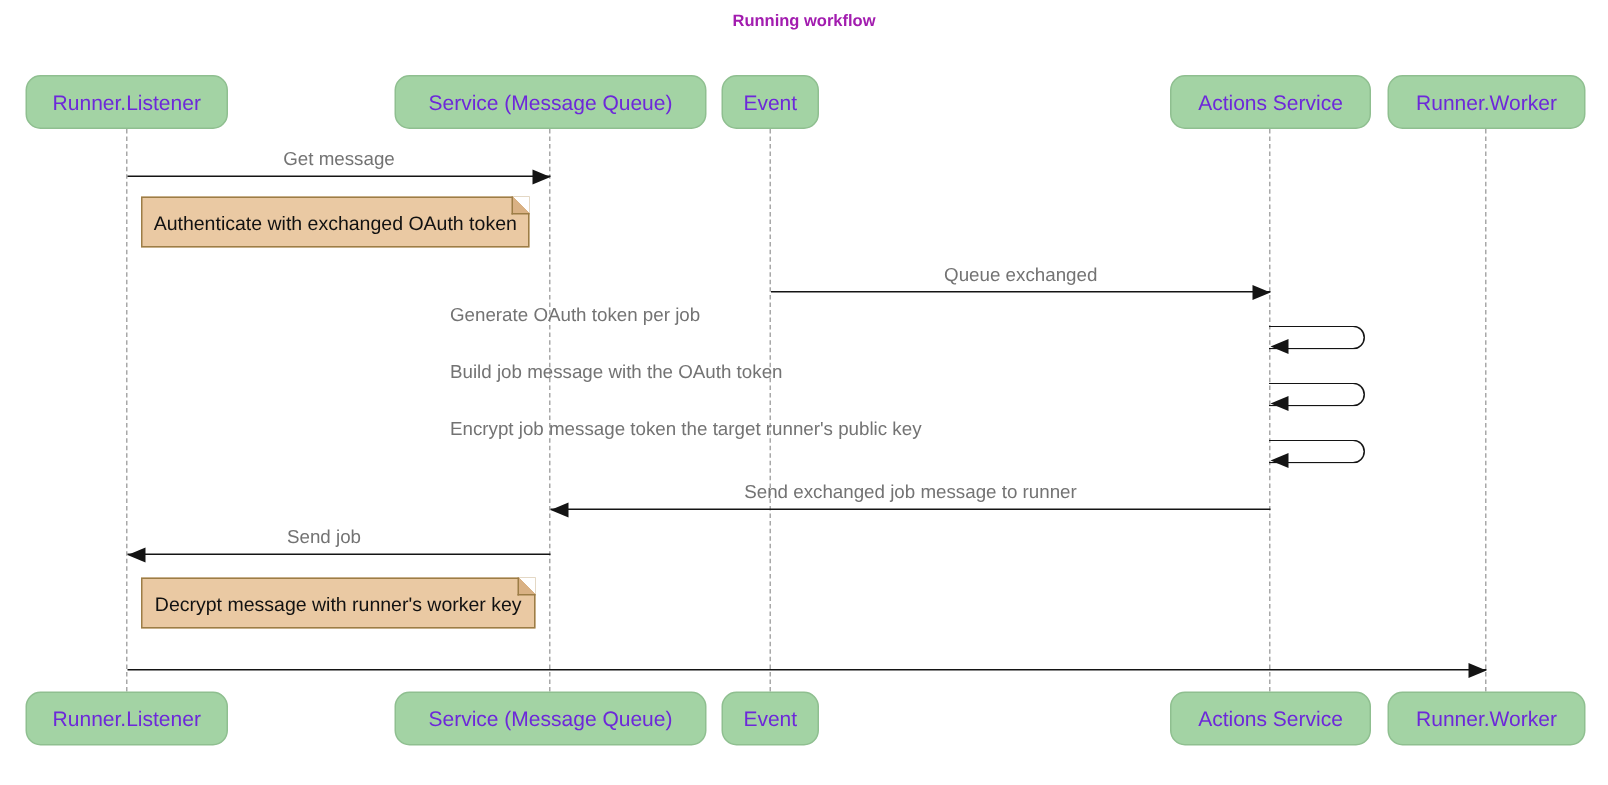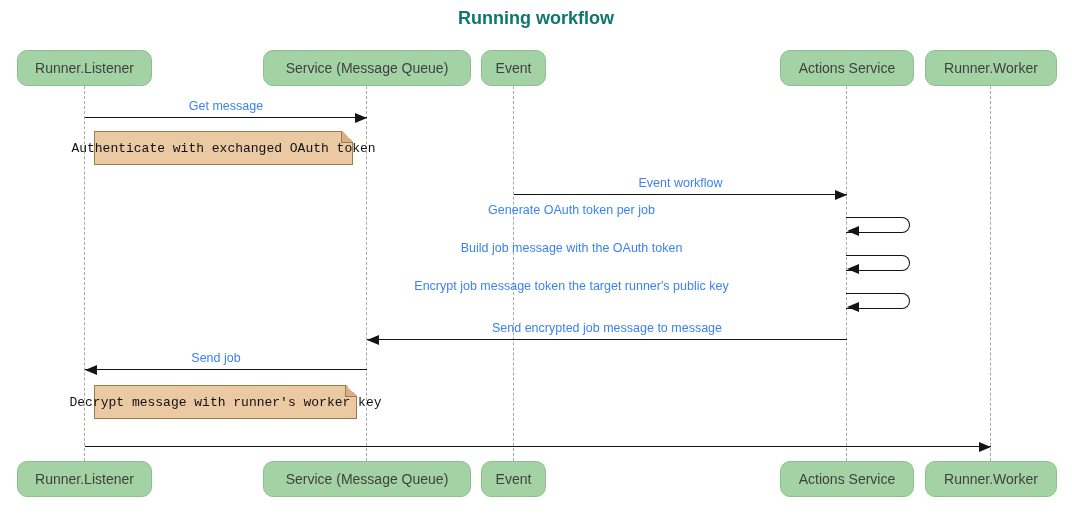--- a/index.html
+++ b/index.html
@@ -2,64 +2,64 @@
 <html style="--actor-fill: #a3d3a4; --actor-border: #8fbf90; --note-fill: #eac9a3; --note-border: #9c7d46; --lifeline: #a8a8a8; --arrow: #141414;"><head>
 <meta charset="utf-8">
 <style>
   html,body { margin:0; padding:0; background:#fff; }
   .canvas {
     position:relative; width:1072px; height:523px; background:#fff;
     font-family:"Liberation Sans", sans-serif; color:#111; overflow:hidden;
   }
   .diagram-title {
     position:absolute; top:8px; left:0; width:100%;
-    text-align:center; font-size:18px; font-weight:bold; color:#0f766e;
+    text-align:center; font-size:11px; font-weight:bold; color:#a21caf;
   }
   .actor {
     position:absolute; height:36px;
     background:var(--actor-fill,#a3d3a4);
     border:1px solid var(--actor-border,#8fbf90);
     border-radius:10px;
     display:flex; align-items:center; justify-content:center;
-    font-size:14px; color:#404040; box-sizing:border-box;
+    font-size:14px; color:#6d28d9; box-sizing:border-box;
   }
   .lifeline {
     position:absolute; top:86px; height:375px; width:0;
     border-left:1px dashed var(--lifeline,#a8a8a8);
   }
   .msg-line {
     position:absolute; height:0;
     border-top:1.5px solid var(--arrow,#141414);
   }
   .msg-label {
     position:absolute; font-size:12.5px; line-height:14px;
-    text-align:center; white-space:nowrap; color:#3b82f6;
+    text-align:center; white-space:nowrap; color:#737373;
   }
-  .msg-label.right { text-align:center; }
+  .msg-label.right { text-align:left; }
   .head-right {
     position:absolute; width:0; height:0;
     border-left:12px solid var(--arrow,#141414);
     border-top:5px solid transparent; border-bottom:5px solid transparent;
   }
   .head-left {
     position:absolute; width:0; height:0;
     border-right:12px solid var(--arrow,#141414);
     border-top:5px solid transparent; border-bottom:5px solid transparent;
   }
   .self-loop {
     position:absolute; width:64px; height:16px; box-sizing:border-box;
     border:1.5px solid var(--arrow,#141414); border-left:none;
     border-radius:0 8px 8px 0; background:transparent;
   }
   .note {
     position:absolute; height:34px; box-sizing:border-box;
     background:var(--note-fill,#eac9a3);
     border:1px solid var(--note-border,#9c7d46);
     display:flex; align-items:center; justify-content:center;
-    font-size:13px; white-space:nowrap; color:#111;font-family:Liberation Mono, monospace;
+    font-size:13px; white-space:nowrap; color:#111;
   }
   .note .fold {
     position:absolute; top:-1px; right:-1px; width:12px; height:12px;
     background:linear-gradient(to bottom left, #ffffff 50%, #d9b184 50%);
     border-left:1px solid var(--note-border,#9c7d46);
     border-bottom:1px solid var(--note-border,#9c7d46);
     box-sizing:border-box;
   }
 </style>
 </head>
@@ -83,37 +83,37 @@
 
   <div class="msg-label" style="left:85px; top:99px; width:282px">Get message</div>
   <div class="msg-line" style="left:85px; top:117px; width:282px"></div>
   <div class="head-right" style="left:355px; top:113px"></div>
 
   <div class="note" style="left:94px; top:131px; width:259px">
     <span>Authenticate with exchanged OAuth token</span>
     <span class="fold"></span>
   </div>
 
-  <div class="msg-label" style="left:514px; top:176px; width:333px">Event workflow</div>
+  <div class="msg-label" style="left:514px; top:176px; width:333px">Queue exchanged</div>
   <div class="msg-line" style="left:514px; top:194px; width:333px"></div>
   <div class="head-right" style="left:835px; top:190px"></div>
 
   <div class="msg-label right" style="left:300px; top:203px; width:543px">Generate OAuth token per job</div>
   <div class="self-loop" style="left:846px; top:217px"></div>
   <div class="head-left" style="left:847px; top:226px"></div>
 
   <div class="msg-label right" style="left:300px; top:241px; width:543px">Build job message with the OAuth token</div>
   <div class="self-loop" style="left:846px; top:255px"></div>
   <div class="head-left" style="left:847px; top:264px"></div>
 
   <div class="msg-label right" style="left:300px; top:279px; width:543px">Encrypt job message token the target runner's public key</div>
   <div class="self-loop" style="left:846px; top:293px"></div>
   <div class="head-left" style="left:847px; top:302px"></div>
 
-  <div class="msg-label" style="left:367px; top:321px; width:480px">Send encrypted job message to message</div>
+  <div class="msg-label" style="left:367px; top:321px; width:480px">Send exchanged job message to runner</div>
   <div class="msg-line" style="left:367px; top:339px; width:480px"></div>
   <div class="head-left" style="left:367px; top:335px"></div>
 
   <div class="msg-label" style="left:75px; top:351px; width:282px">Send job</div>
   <div class="msg-line" style="left:85px; top:369px; width:282px"></div>
   <div class="head-left" style="left:85px; top:365px"></div>
 
   <div class="note" style="left:94px; top:385px; width:263px">
     <span>Decrypt message with runner's worker key</span>
     <span class="fold"></span>

